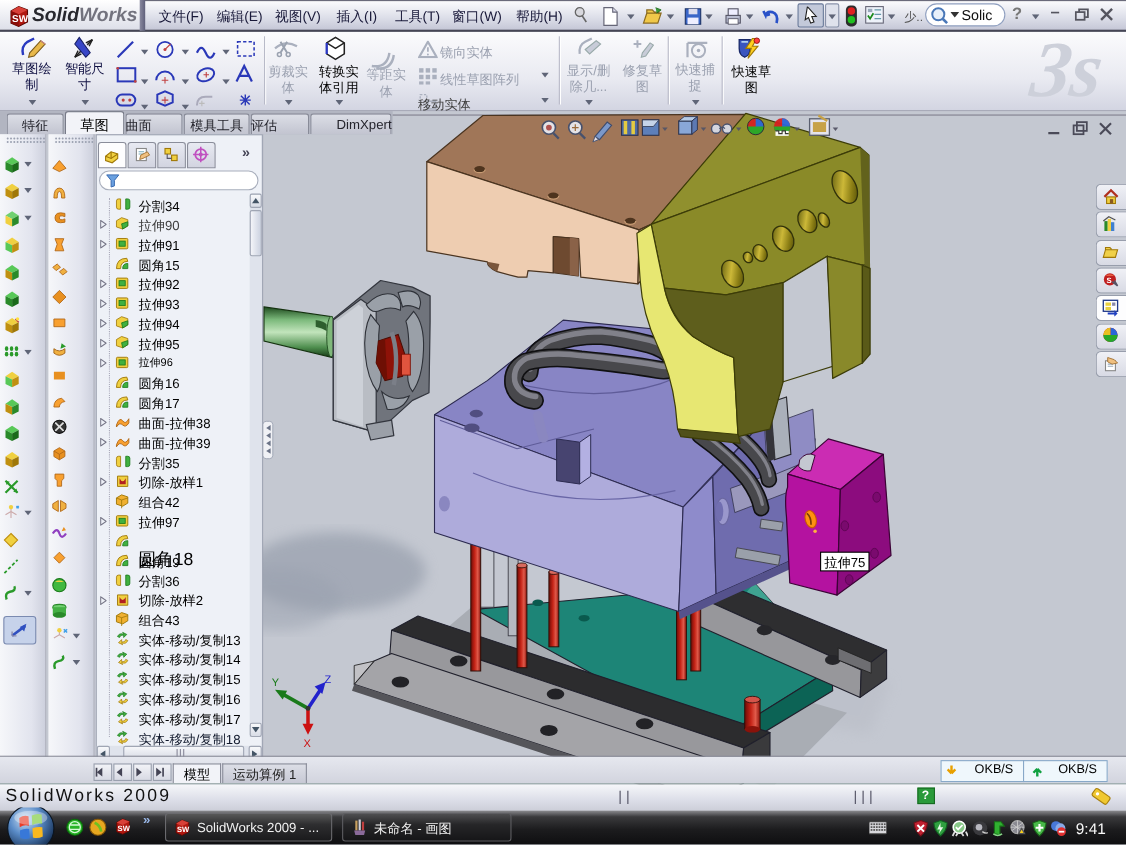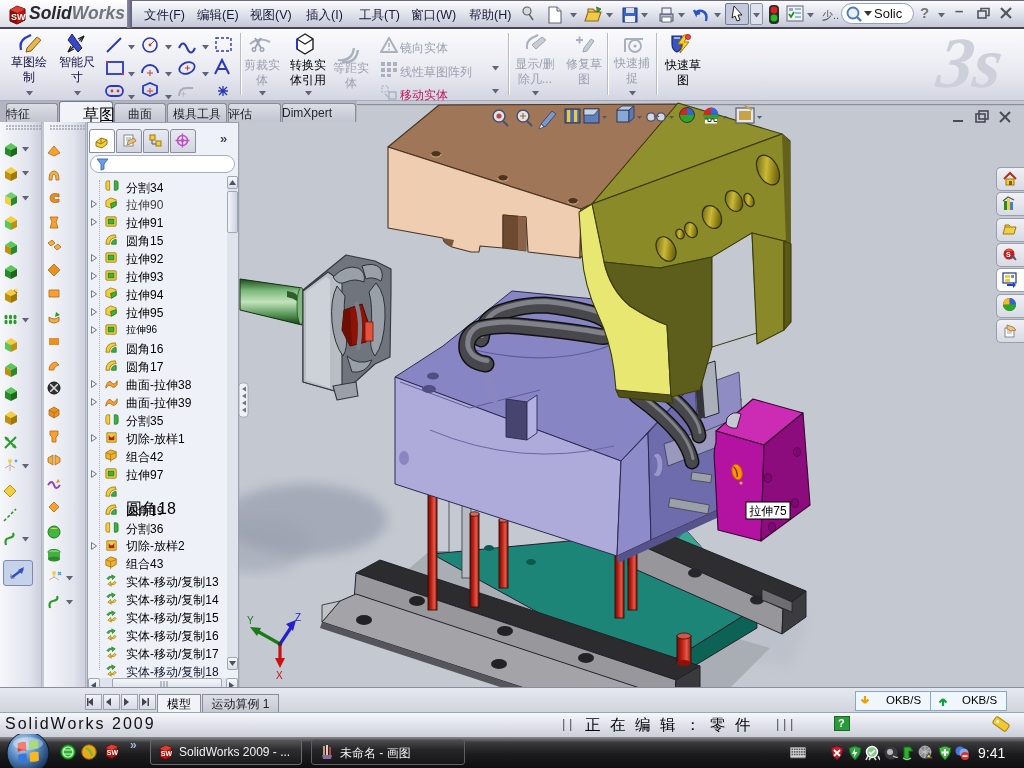--- a/index.html
+++ b/index.html
@@ -513,21 +513,21 @@
     </svg>
 <div class="tx" style="left:400px;top:64px;font-size:12px;color:#9ba1b0">线性草图阵列</div>
 <svg class="abs" style="left:492px;top:66px" width="7" height="5" viewBox="0 0 7 5">
       <polygon points="0,0 7,0 3.5,4.5" fill="#5f6577"></polygon>
     </svg>
 <svg class="abs" style="left:380px;top:84px" width="18" height="16" viewBox="0 0 18 16">
       <rect x="2" y="2" width="6" height="6" fill="none" stroke="#aab0be" stroke-width="1.2" stroke-dasharray="2,1.4"></rect>
       <rect x="9" y="8" width="7" height="7" fill="none" stroke="#aab0be" stroke-width="1.4"></rect>
       <path d="M5,10 l3,3" stroke="#aab0be" stroke-width="1.2"></path>
     </svg>
-<div class="tx" style="left:400px;top:87px;font-size:12px;color:#be185d">移动实体</div>
+<div class="tx" style="left:380px;top:87px;font-size:12px;color:#404040">移动实体</div>
 <svg class="abs" style="left:492px;top:89px" width="7" height="5" viewBox="0 0 7 5">
       <polygon points="0,0 7,0 3.5,4.5" fill="#5f6577"></polygon>
     </svg>
 <div class="abs" style="left:508px;top:33px;width:1px;height:62px;background:#b8bac8;box-shadow:1px 0 0 #fff"></div>
 <svg class="abs" style="left:524px;top:33px" width="24" height="22" viewBox="0 0 24 22">
 <path d="M3,16 Q2,8 8,5 L14,2" fill="none" stroke="#aab0be" stroke-width="2"></path>
 <path d="M8,12 l10,-8 4,3 -10,9 Z" fill="#c8ccd8" stroke="#9aa" stroke-width="1"></path>
     </svg>
 <div class="tx" style="left:535px;top:56px;font-size:12px;color:#9ba1b0;width:0;display:flex;justify-content:center">
       <span style="white-space:nowrap">显示/删</span>
@@ -571,31 +571,31 @@
 <circle cx="20" cy="4" r="2.5" fill="#ff4040" stroke="#901010" stroke-width="0.8"></circle>
     </svg>
 <div class="tx" style="left:683px;top:57px;font-size:12px;color:#000;width:0;display:flex;justify-content:center">
       <span style="white-space:nowrap">快速草</span>
     </div>
 <div class="tx" style="left:683px;top:72px;font-size:12px;color:#000;width:0;display:flex;justify-content:center">
       <span style="white-space:nowrap">图</span>
     </div>
 <div class="abs" style="left:0;top:101px;width:357px;height:21px;background:#b2b5c1"></div>
 <div class="abs" style="left:6px;top:103px;width:52px;height:19px;background:linear-gradient(#dcdee6,#c2c4d0);border:1px solid #888b98;border-bottom:none;border-radius:3px 3px 0 0"></div>
-<div class="tx" style="left:6px;top:106px;width:52px;font-size:12px;color:#24242c"><span>特征</span></div>
+<div class="tx" style="left:6px;top:106px;width:52px;text-align:center;font-size:12px;color:#24242c"><span>特征</span></div>
 <div class="abs" style="left:59px;top:101px;width:54px;height:21px;background:#f2f3f8;border:1px solid #777a88;border-bottom:none;border-radius:3px 3px 0 0"></div>
-<div class="tx" style="left:72px;top:105px;width:54px;text-align:center;font-size:16px;color:#000"><span>草图</span></div>
+<div class="tx" style="left:59px;top:105px;width:54px;text-align:center;font-size:13px;color:#000"><span>草图</span></div>
 <div class="abs" style="left:114px;top:103px;width:52px;height:19px;background:linear-gradient(#dcdee6,#c2c4d0);border:1px solid #888b98;border-bottom:none;border-radius:3px 3px 0 0"></div>
-<div class="tx" style="left:114px;top:106px;width:52px;text-align:center;font-size:12px;color:#24242c"><span>曲面</span></div>
+<div class="tx" style="left:114px;top:106px;width:52px;text-align:left;font-size:12px;color:#24242c"><span>曲面</span></div>
 <div class="abs" style="left:167px;top:103px;width:60px;height:19px;background:linear-gradient(#dcdee6,#c2c4d0);border:1px solid #888b98;border-bottom:none;border-radius:3px 3px 0 0"></div>
 <div class="tx" style="left:167px;top:106px;width:60px;text-align:center;font-size:12px;color:#24242c"><span>模具工具</span></div>
 <div class="abs" style="left:228px;top:103px;width:53px;height:19px;background:linear-gradient(#dcdee6,#c2c4d0);border:1px solid #888b98;border-bottom:none;border-radius:3px 3px 0 0"></div>
 <div class="tx" style="left:228px;top:106px;width:53px;text-align:left;font-size:12px;color:#24242c"><span>评估</span></div>
 <div class="abs" style="left:282px;top:103px;width:74px;height:19px;background:linear-gradient(#dcdee6,#c2c4d0);border:1px solid #888b98;border-bottom:none;border-radius:3px 3px 0 0"></div>
-<div class="tx" style="left:282px;top:106px;width:74px;text-align:left;font-size:12px;color:#24242c"><span>DimXpert</span></div>
+<div class="tx" style="left:282px;top:106px;width:74px;text-align:right;font-size:12px;color:#24242c"><span>DimXpert</span></div>
 <div class="abs" style="left:0px;top:122px;width:42px;height:572px;background:linear-gradient(90deg,#f6f7fa,#e2e4ee 70%,#cdd0dd);border-right:1px solid #b2b4c0"></div>
 <svg class="abs" style="left:3px;top:124px" width="38" height="7" viewBox="0 0 38 7">
       <circle cx="4" cy="2" r="0.9" fill="#9aa0b0"></circle>
       <circle cx="7" cy="2" r="0.9" fill="#9aa0b0"></circle>
       <circle cx="10" cy="2" r="0.9" fill="#9aa0b0"></circle>
       <circle cx="13" cy="2" r="0.9" fill="#9aa0b0"></circle>
       <circle cx="16" cy="2" r="0.9" fill="#9aa0b0"></circle>
       <circle cx="19" cy="2" r="0.9" fill="#9aa0b0"></circle>
       <circle cx="22" cy="2" r="0.9" fill="#9aa0b0"></circle>
       <circle cx="25" cy="2" r="0.9" fill="#9aa0b0"></circle>
@@ -1216,21 +1216,20 @@
       <path d="M5,1 v7 M5,8 l-3.5,-3.5 M5,8 l3.5,-3.5" stroke="#e8a000" stroke-width="2.2" fill="none"></path>
     </svg>
 <div class="tx" style="left:886px;top:694px;font-size:11.5px;color:#000">OKB/S</div>
 <svg class="abs" style="left:938px;top:695px" width="10" height="12" viewBox="0 0 10 12">
       <path d="M5,11 v-7 M5,4 l-3.5,3.5 M5,4 l3.5,3.5" stroke="#10a040" stroke-width="2.2" fill="none"></path>
     </svg>
 <div class="tx" style="left:962px;top:694px;font-size:11.5px;color:#000">OKB/S</div>
 <div class="abs" style="left:0;top:712px;width:1024px;height:25px;background:linear-gradient(#f6f7fa,#dcdee8 60%,#ccced8);border-top:1px solid #9aa"></div>
 <div class="tx" style="left:5px;top:715px;font-size:16px;letter-spacing:2px;color:#111">SolidWorks 2009</div>
 <div class="tx" style="left:562px;top:716px;font-size:13px;color:#556">|&nbsp;|</div>
-<div class="tx" style="left:585px;top:715px;font-size:15.5px;letter-spacing:9.5px;color:#000">正在编辑：零件</div>
 <div class="tx" style="left:776px;top:716px;font-size:13px;color:#556">|&nbsp;|&nbsp;|</div>
 <div class="abs" style="left:834px;top:716px;width:16px;height:15px;background:#2a9a3a;border:1px solid #186a22"></div>
 <div class="tx" style="left:838px;top:717px;font-size:11px;font-weight:bold;color:#fff">?</div>
 <svg class="abs" style="left:990px;top:714px" width="22" height="20" viewBox="0 0 22 20">
       <g transform="rotate(35 11 10)">
         <rect x="3" y="6" width="16" height="8" rx="2" fill="#f0c830" stroke="#a88010" stroke-width="1"></rect>
         <circle cx="7" cy="10" r="1.5" fill="#fff"></circle>
       </g>
     </svg>
 <div class="abs" style="left:0;top:737px;width:1024px;height:31px;background:linear-gradient(#8a8a8e,#3a3a3c 18%,#1c1c1e 55%,#0e0e10)"></div>

